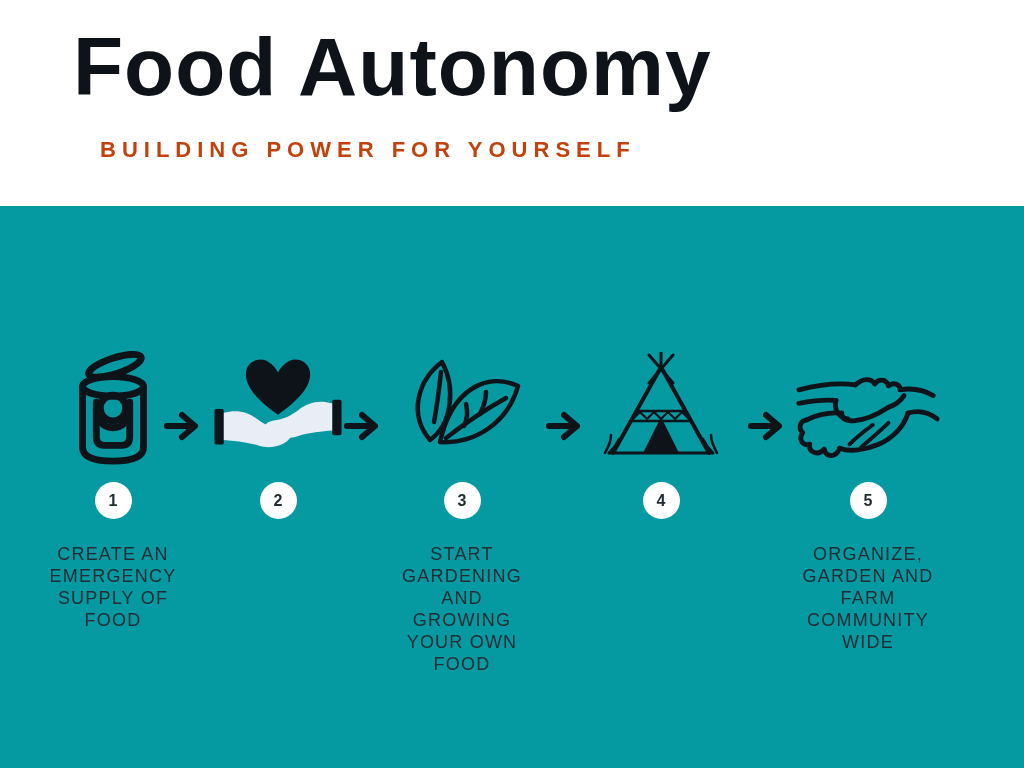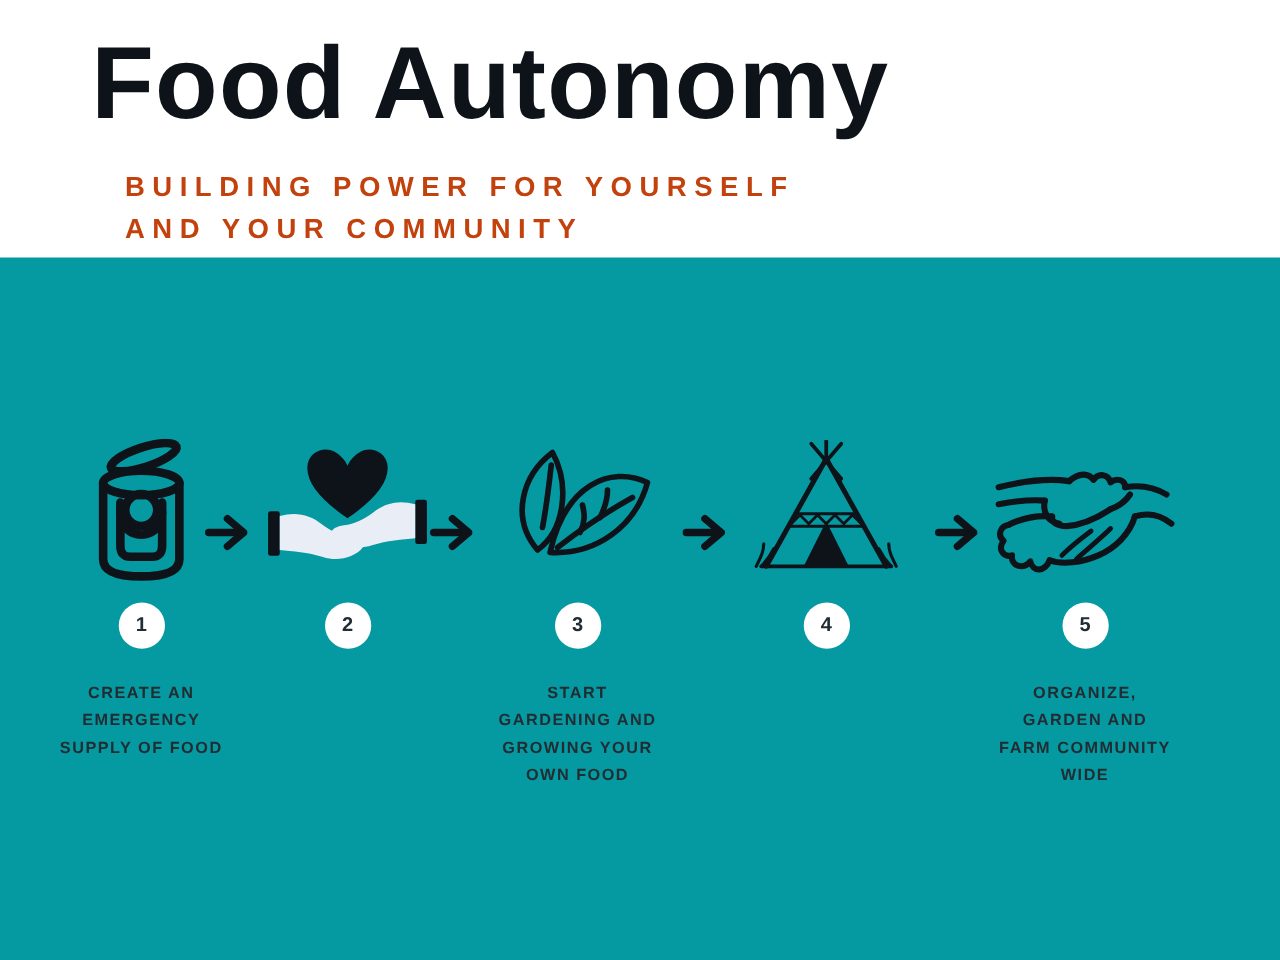--- a/index.html
+++ b/index.html
@@ -19,39 +19,38 @@
 
   
   .step { position:absolute; top:139px; width:160px; text-align:center; }
   .step-1 { left:33px; }  .step-2 { left:198px; } .step-3 { left:382px; }
   .step-4 { left:581px; } .step-5 { left:788px; }
   .icon-box { height:130px; display:flex; align-items:center; justify-content:center; }
   .icon-handshake { margin-top:16px; }
   .badge { width:37px; height:37px; border-radius:50%; background:#ffffff; margin:7px auto 0;
            display:flex; align-items:center; justify-content:center; }
   .badge span { font-size:16px; font-weight:700; color:#222D33; }
-  .label { margin:24px auto 0; max-width:142px; font-size:13px; font-weight:700;
+  .label { margin:24px auto 0; max-width:142px; font-size:18px; font-weight:400;
            letter-spacing:1.2px; line-height:22px; color:#222D33; }
 
   
   .arrow { position:absolute; top:205px; width:34px; height:30px; }
   .arrow-1 { left:164px; } .arrow-2 { left:344px; } .arrow-3 { left:546px; } .arrow-4 { left:748px; }
 
   svg { display:block; }
 </style>
 </head>
 <body>
 
 <div class="page">
 
   <div class="header">
     <h1 class="title">Food Autonomy</h1>
     <div class="subtitle">
       <div>BUILDING POWER FOR YOURSELF</div>
-      <div>AND YOUR COMMUNITY</div>
     </div>
   </div>
 
   <div class="teal">
 
     <div class="step step-1">
       <div class="icon-box">
         <svg width="84" height="118" viewBox="0 0 84 120" fill="none" stroke="#0D1318" stroke-width="7" stroke-linecap="round" stroke-linejoin="round">
           <ellipse cx="44" cy="15" rx="28" ry="8" transform="rotate(-18 44 15)"></ellipse>
           <ellipse cx="42" cy="36" rx="31" ry="10"></ellipse>

